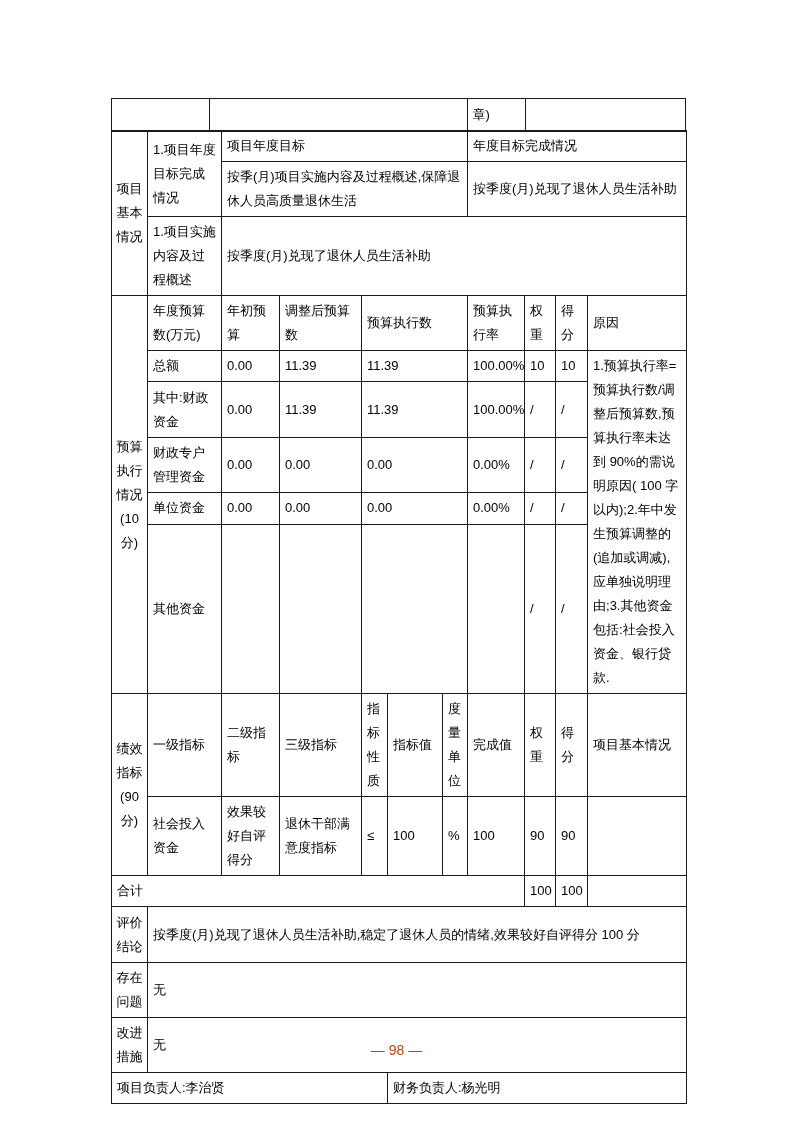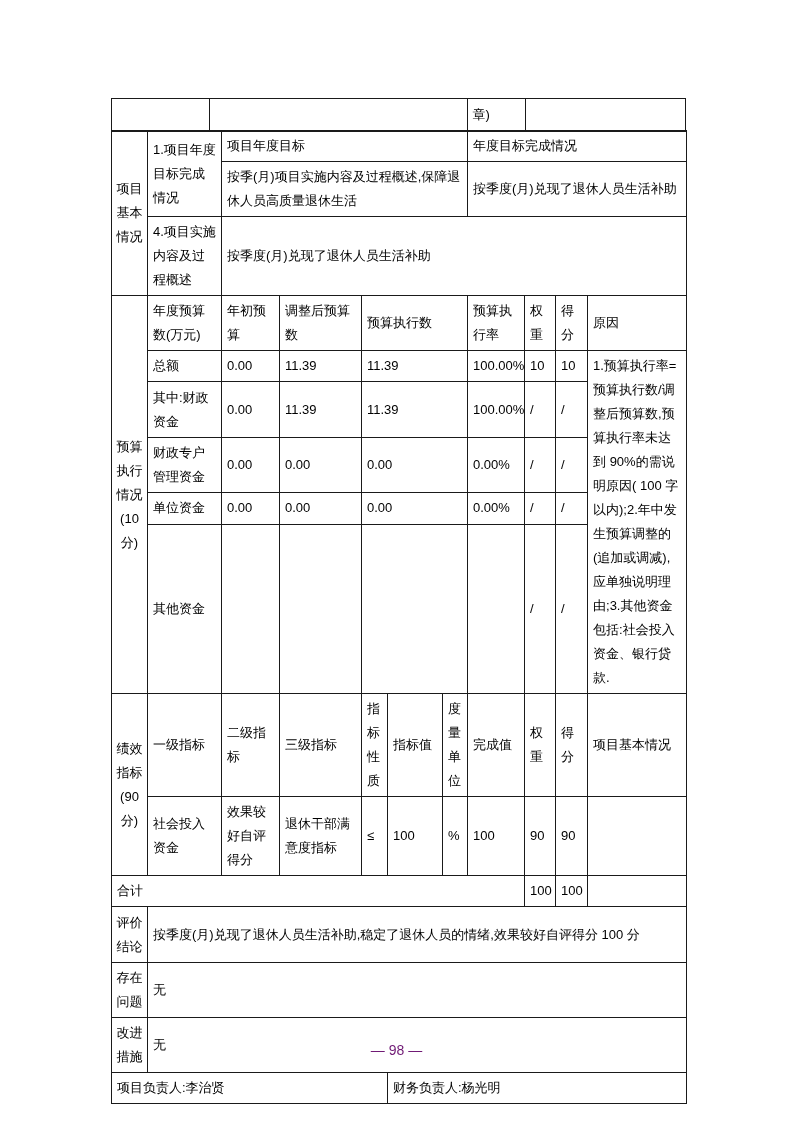--- a/index.html
+++ b/index.html
@@ -23,21 +23,21 @@
     overflow:hidden;
   }
   .frag-table{position:absolute;left:111px;top:98px;width:575px;}
   .frag-table td{height:26px;}
   .main-table{position:absolute;left:111px;top:130px;width:575px;}
   .seclabel{padding:3px 2px;text-align:center;}
   .vtop{vertical-align:top;}
   .nowrap{white-space:nowrap;}
   .pageno{
     position:absolute;left:0;top:1042px;width:793px;
-    text-align:center;font-size:14px;color:#701a75;
+    text-align:center;font-size:14px;color:#c2410c;
   }
 </style>
 </head>
 <body>
 
 <div class="page">
 
   <table class="frag-table">
     <colgroup>
         <col style="width:98px">
@@ -75,21 +75,21 @@
       <td rowspan="3" class="seclabel">项目基本情况</td>
       <td rowspan="2">1.项目年度目标完成情况</td>
       <td colspan="5">项目年度目标</td>
       <td colspan="4">年度目标完成情况</td>
     </tr>
     <tr style="height:53px">
       <td colspan="5">按季(月)项目实施内容及过程概述,保障退休人员高质量退休生活</td>
       <td colspan="4">按季度(月)兑现了退休人员生活补助</td>
     </tr>
     <tr style="height:72px">
-      <td>4.项目实施内容及过程概述</td>
+      <td>1.项目实施内容及过程概述</td>
       <td colspan="9">按季度(月)兑现了退休人员生活补助</td>
     </tr>
 
     <tr style="height:45px">
       <td rowspan="6" class="seclabel">预算执行情况(10分)</td>
       <td>年度预算数(万元)</td>
       <td>年初预算</td>
       <td>调整后预算数</td>
       <td colspan="3">预算执行数</td>
       <td>预算执行率</td>

